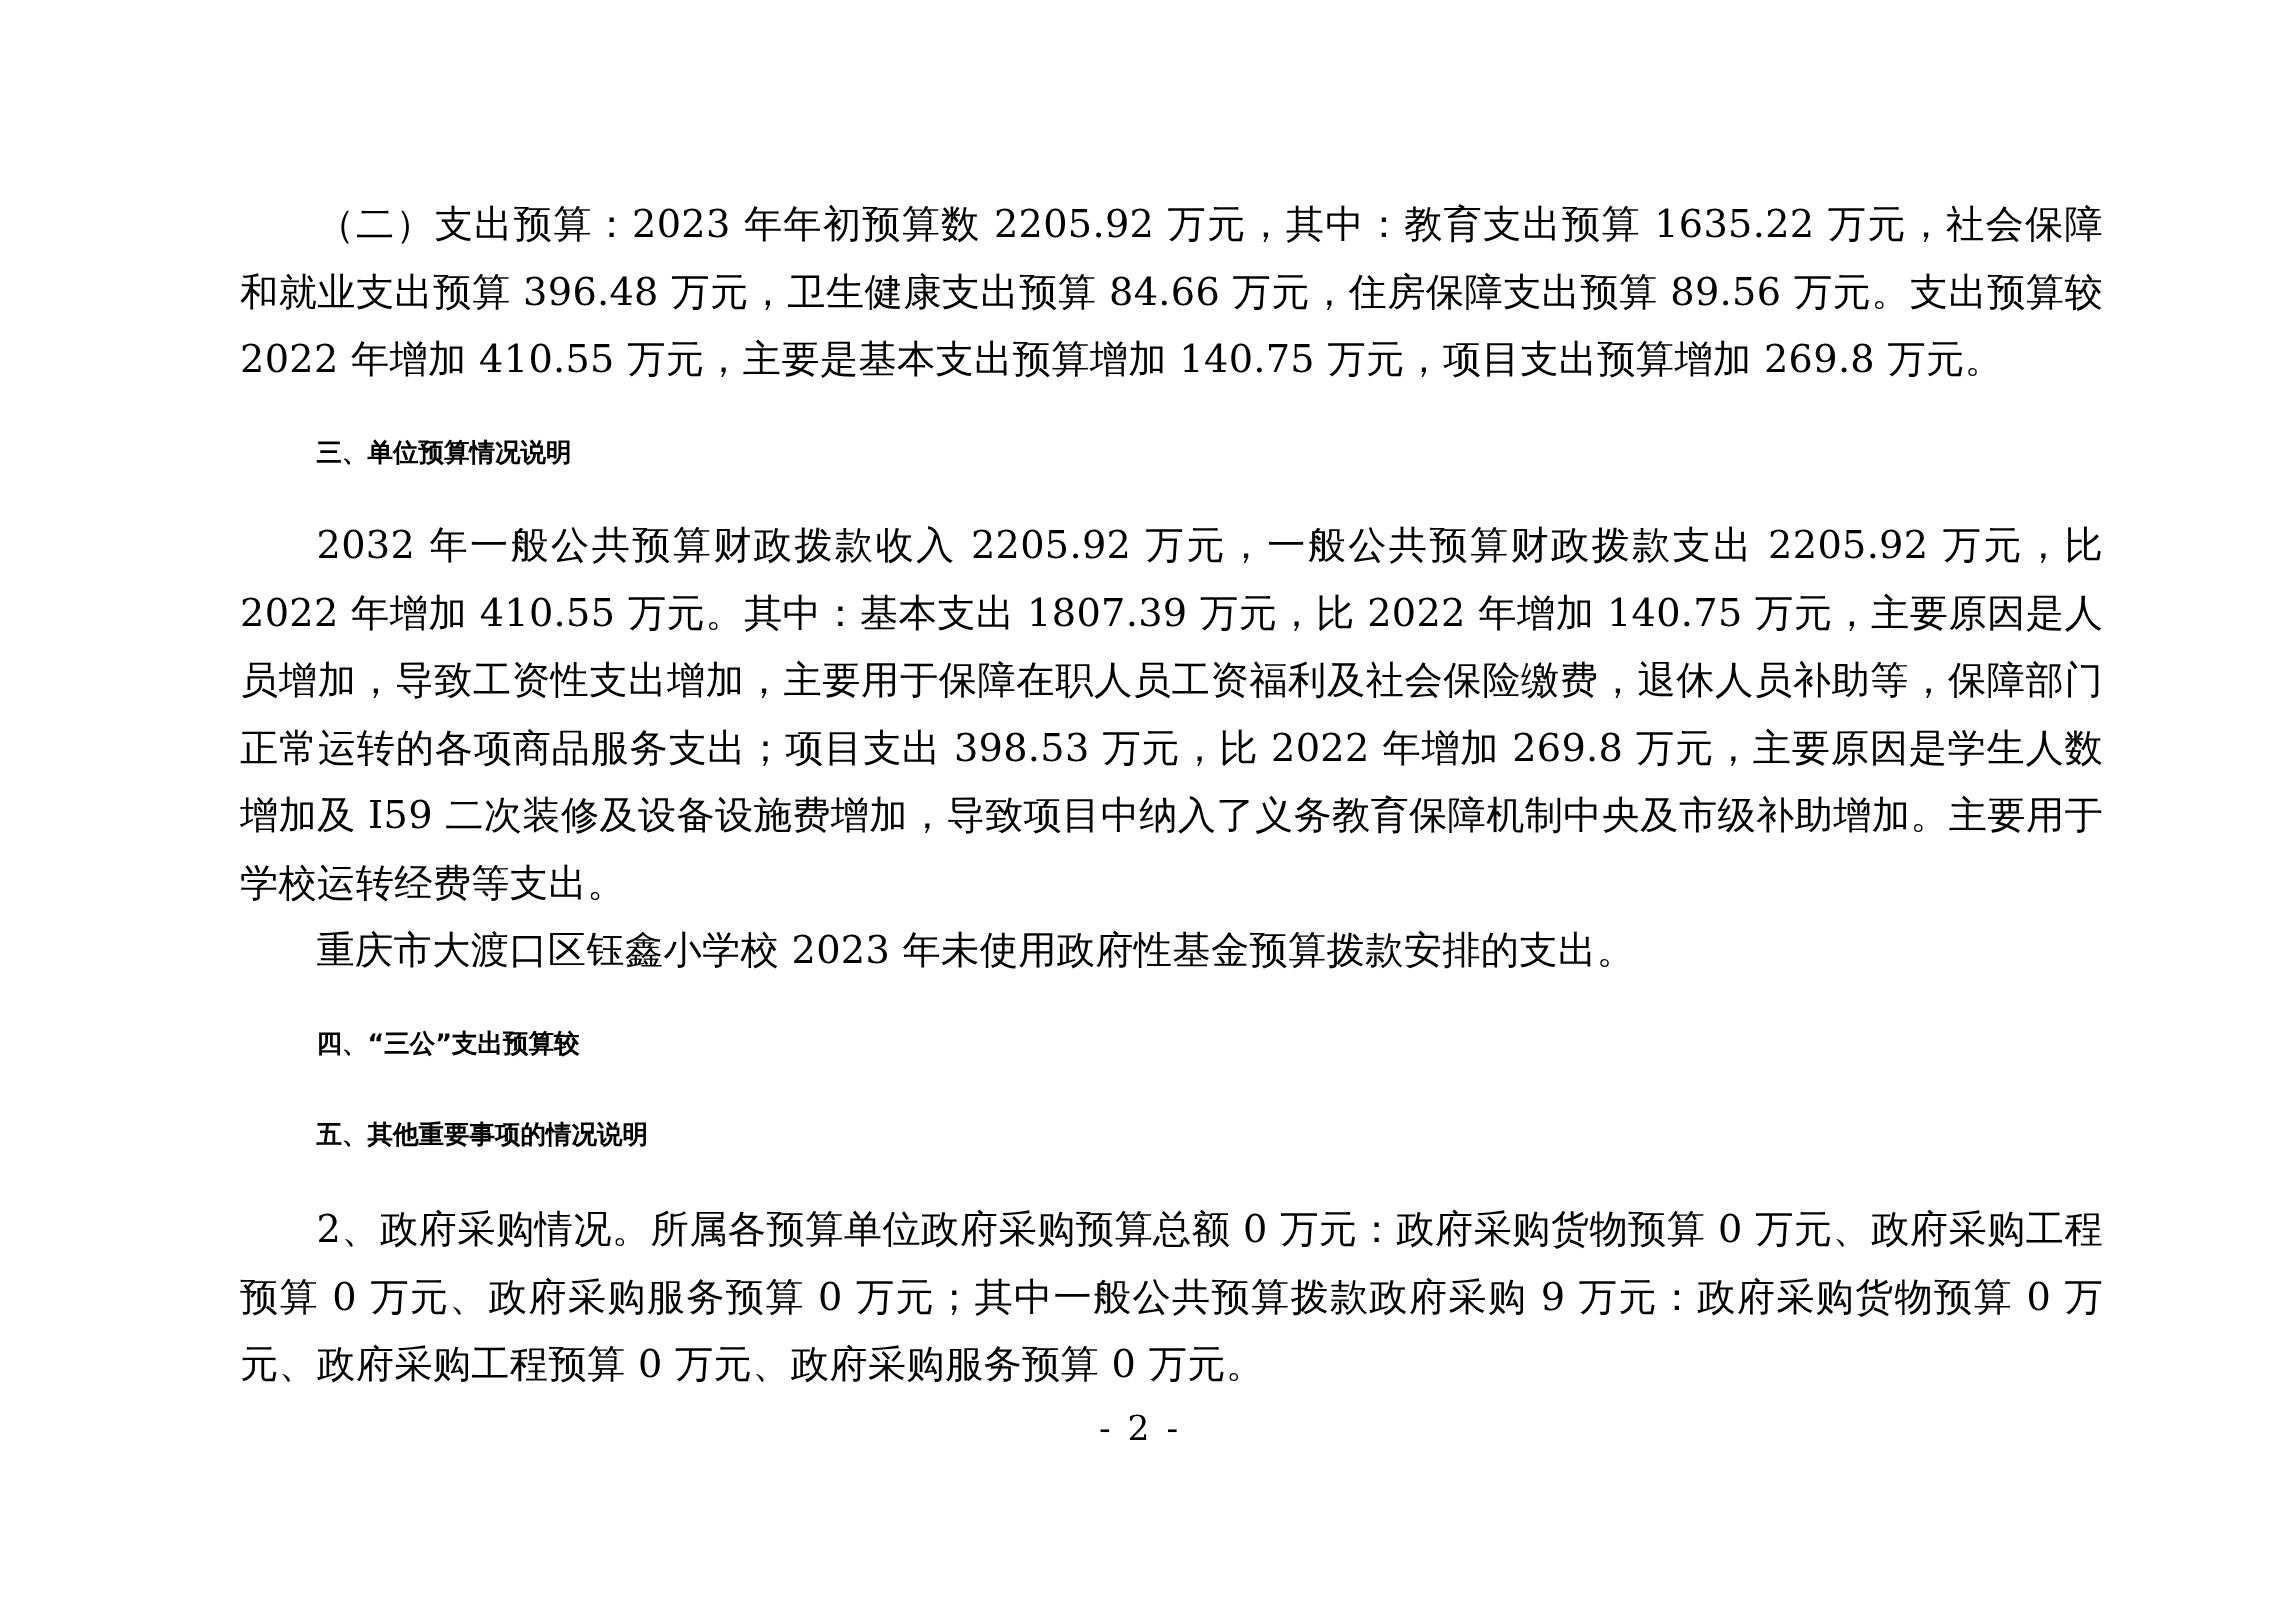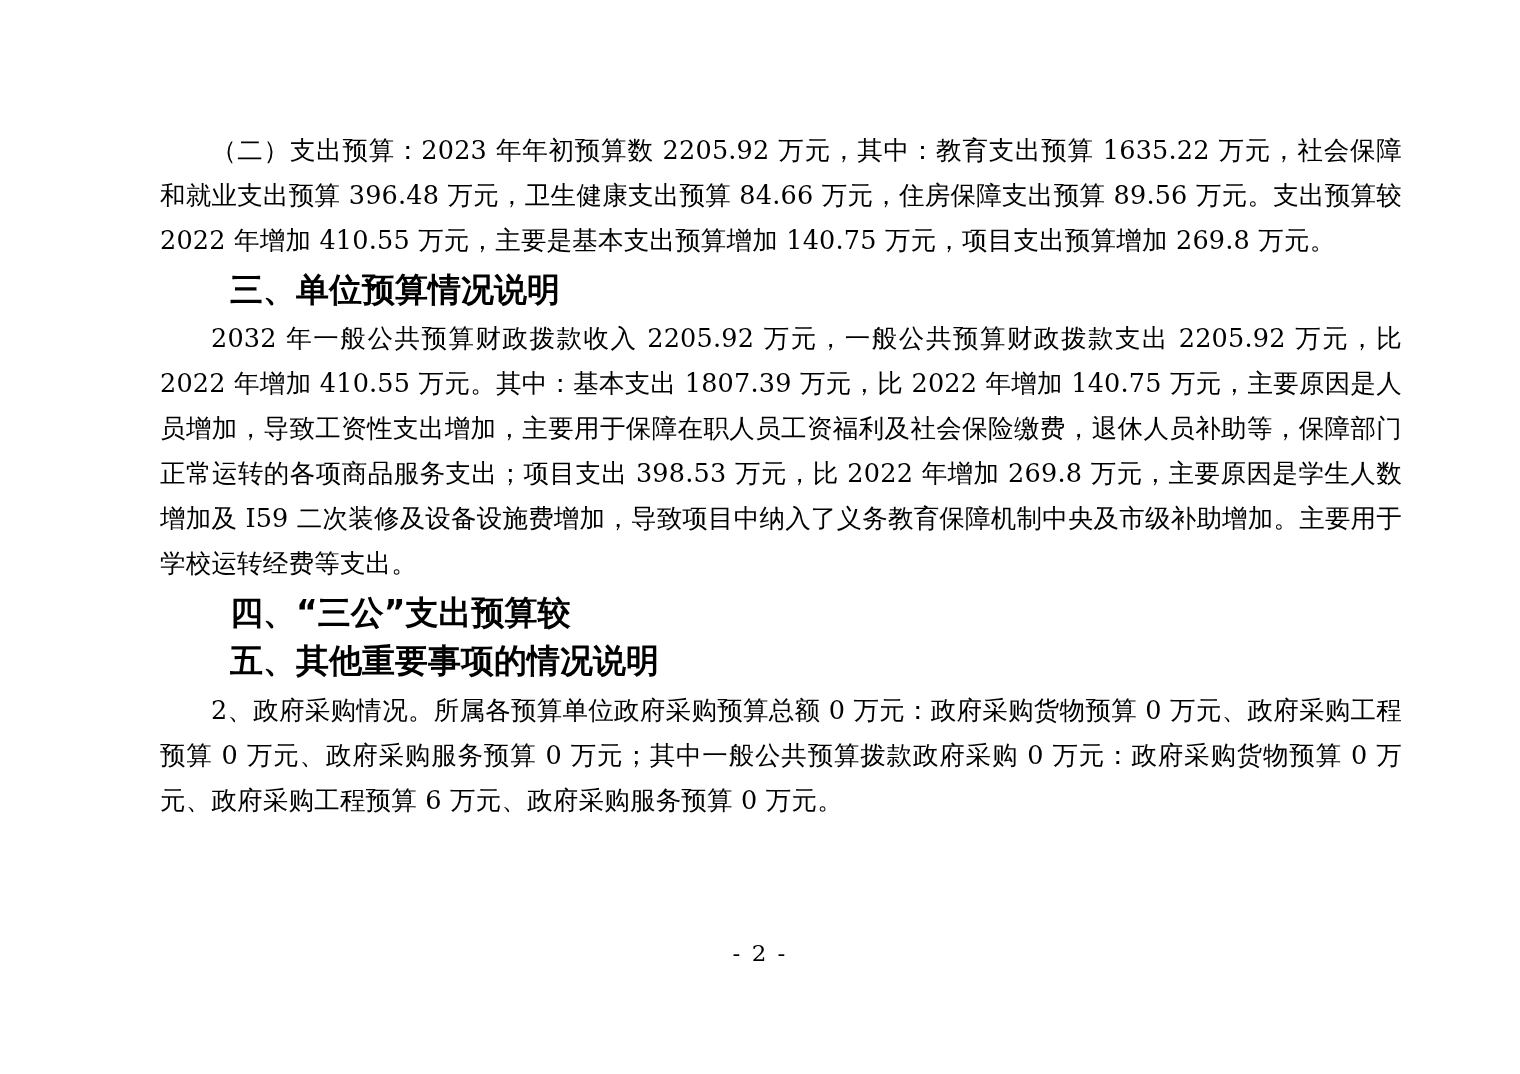--- a/index.html
+++ b/index.html
@@ -26,29 +26,29 @@
     line-height: 45px;
     text-align: justify;
     text-justify: inter-ideograph;
     letter-spacing: 0.2px;
   }
   .para {
     margin: 0 0 0 0;
     text-indent: 2em;
   }
   .heading {
-    margin: 4px;
+    margin: 17px;
     text-indent: 2em;
     font-weight: bold;
-    font-size: 33px;
+    font-size: 17px;
     line-height: 45px;
     font-family: "DejaVu Sans", "Liberation Sans", sans-serif;
   }
   .heading-serif {
-    font-family: Liberation Serif, serif;
+    font-family: Liberation Mono, monospace;
   }
   .footer {
     position: absolute;
     left: 0;
     right: 0;
     bottom: 108px;
     text-align: center;
     font-size: 23px;
     letter-spacing: 2px;
     font-family: "DejaVu Serif", "Liberation Serif", serif;
@@ -58,24 +58,25 @@
 <body>
 
 <div class="page">
 
   <p class="body-text para">（二）支出预算：2023 年年初预算数 2205.92 万元，其中：教育支出预算 1635.22 万元，社会保障和就业支出预算 396.48 万元，卫生健康支出预算 84.66 万元，住房保障支出预算 89.56 万元。支出预算较 2022 年增加 410.55 万元，主要是基本支出预算增加 140.75 万元，项目支出预算增加 269.8 万元。</p>
 
   <p class="heading">三、单位预算情况说明</p>
 
   <p class="body-text para">2032 年一般公共预算财政拨款收入 2205.92 万元，一般公共预算财政拨款支出 2205.92 万元，比 2022 年增加 410.55 万元。其中：基本支出 1807.39 万元，比 2022 年增加 140.75 万元，主要原因是人员增加，导致工资性支出增加，主要用于保障在职人员工资福利及社会保险缴费，退休人员补助等，保障部门正常运转的各项商品服务支出；项目支出 398.53 万元，比 2022 年增加 269.8 万元，主要原因是学生人数增加及 I59 二次装修及设备设施费增加，导致项目中纳入了义务教育保障机制中央及市级补助增加。主要用于学校运转经费等支出。</p>
 
+  <p class="body-text para">重庆市大渡口区钰鑫小学校 2023 年未使用政府性基金预算拨款安排的支出。</p>
 
   <p class="heading">四、“三公”支出预算较</p>
 
 
   <p class="heading heading-serif">五、其他重要事项的情况说明</p>
 
 
-  <p class="body-text para">2、政府采购情况。所属各预算单位政府采购预算总额 0 万元：政府采购货物预算 0 万元、政府采购工程预算 0 万元、政府采购服务预算 0 万元；其中一般公共预算拨款政府采购 0 万元：政府采购货物预算 0 万元、政府采购工程预算 6 万元、政府采购服务预算 0 万元。</p>
+  <p class="body-text para">2、政府采购情况。所属各预算单位政府采购预算总额 0 万元：政府采购货物预算 0 万元、政府采购工程预算 0 万元、政府采购服务预算 0 万元；其中一般公共预算拨款政府采购 9 万元：政府采购货物预算 0 万元、政府采购工程预算 0 万元、政府采购服务预算 0 万元。</p>
 
   <div class="footer">- 2 -</div>
 
 </div>
 
 </body></html>

